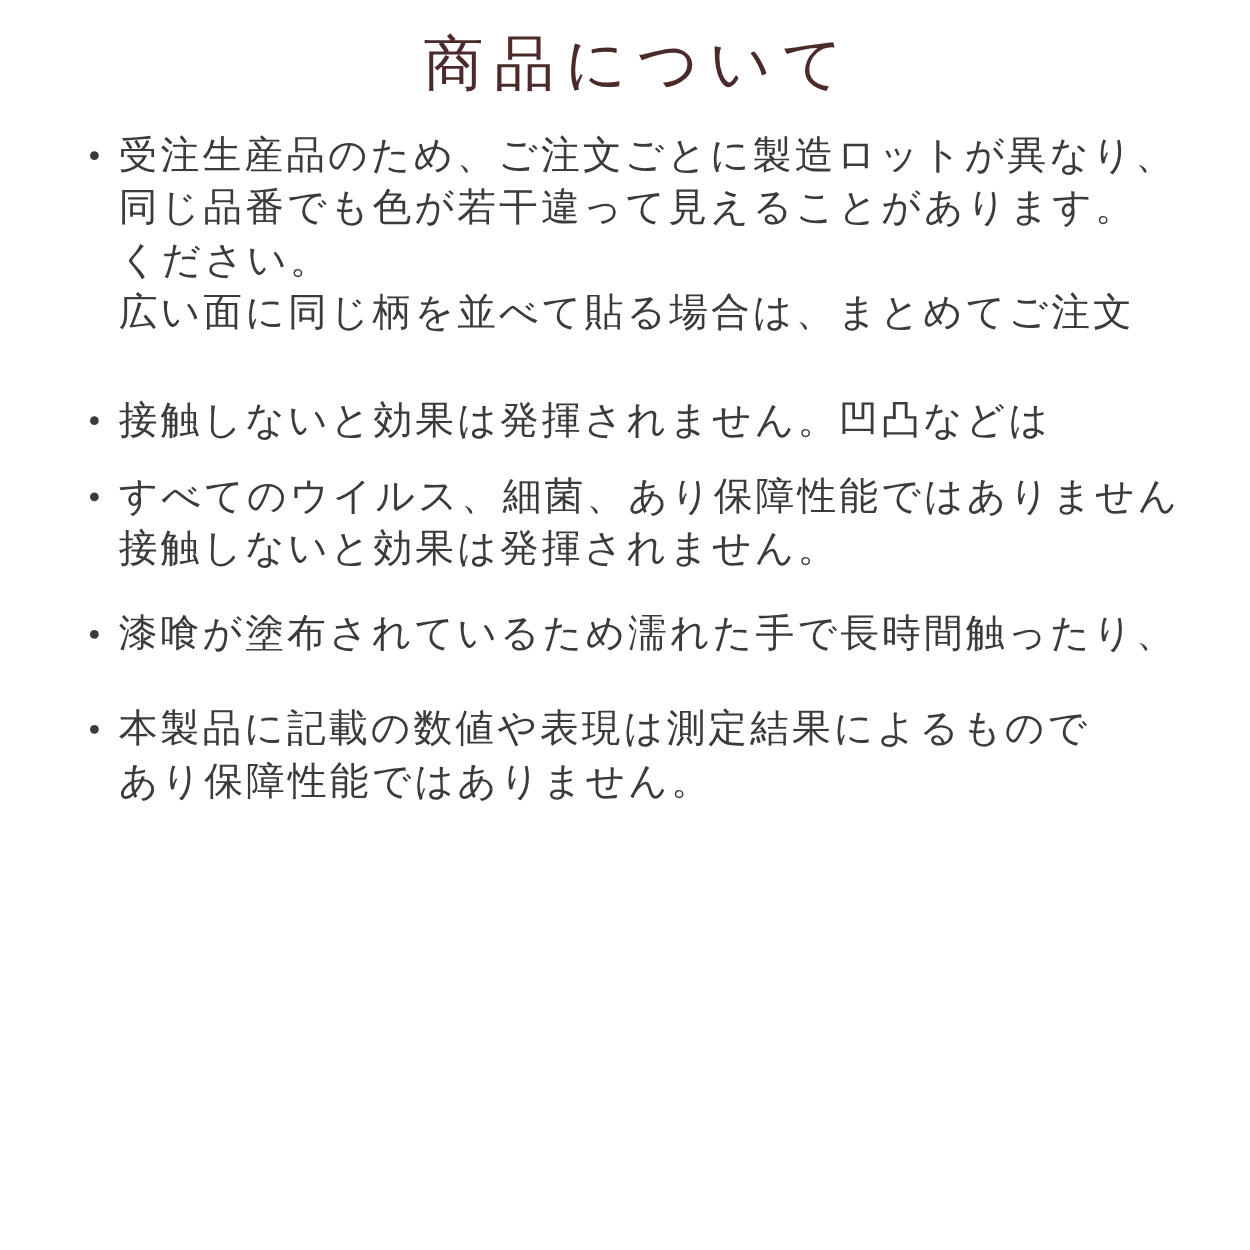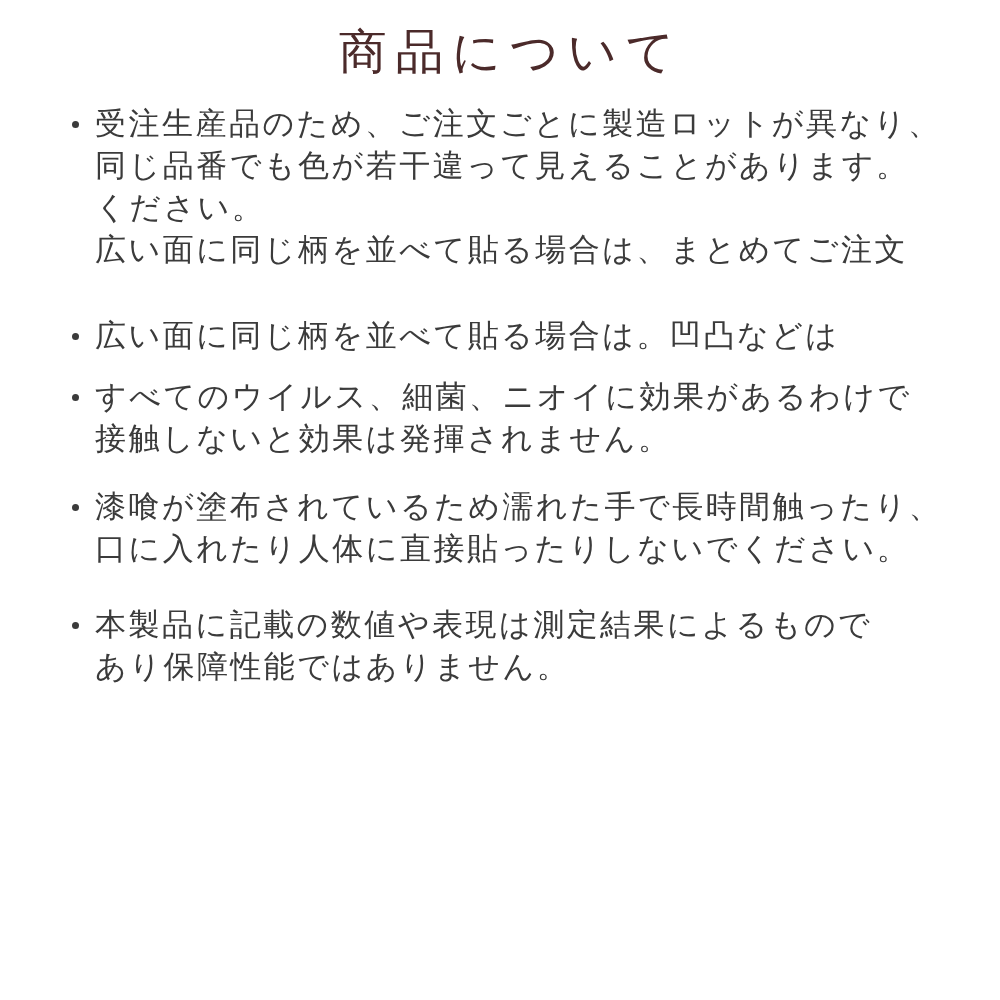--- a/index.html
+++ b/index.html
@@ -73,31 +73,30 @@
   <ul class="notes">
       <li class="note-item">
         <span class="bullet"></span>
         <span class="line">受注生産品のため、ご注文ごとに製造ロットが異なり、</span>
         <span class="line">同じ品番でも色が若干違って見えることがあります。</span>
         <span class="line">ください。</span>
         <span class="line">広い面に同じ柄を並べて貼る場合は、まとめてご注文</span>
       </li>
       <li class="note-item">
         <span class="bullet"></span>
-        <span class="line">広い面に同じ柄を並べて貼る場合は。凹凸などは</span>
+        <span class="line">接触しないと効果は発揮されません。凹凸などは</span>
       </li>
       <li class="note-item">
         <span class="bullet"></span>
-        <span class="line">すべてのウイルス、細菌、ニオイに効果があるわけで</span>
+        <span class="line">すべてのウイルス、細菌、あり保障性能ではありません</span>
         <span class="line">接触しないと効果は発揮されません。</span>
       </li>
       <li class="note-item">
         <span class="bullet"></span>
         <span class="line">漆喰が塗布されているため濡れた手で長時間触ったり、</span>
-        <span class="line">口に入れたり人体に直接貼ったりしないでください。</span>
       </li>
       <li class="note-item">
         <span class="bullet"></span>
         <span class="line">本製品に記載の数値や表現は測定結果によるもので</span>
         <span class="line">あり保障性能ではありません。</span>
       </li>
     </ul>
 </div>
 
 </body></html>

